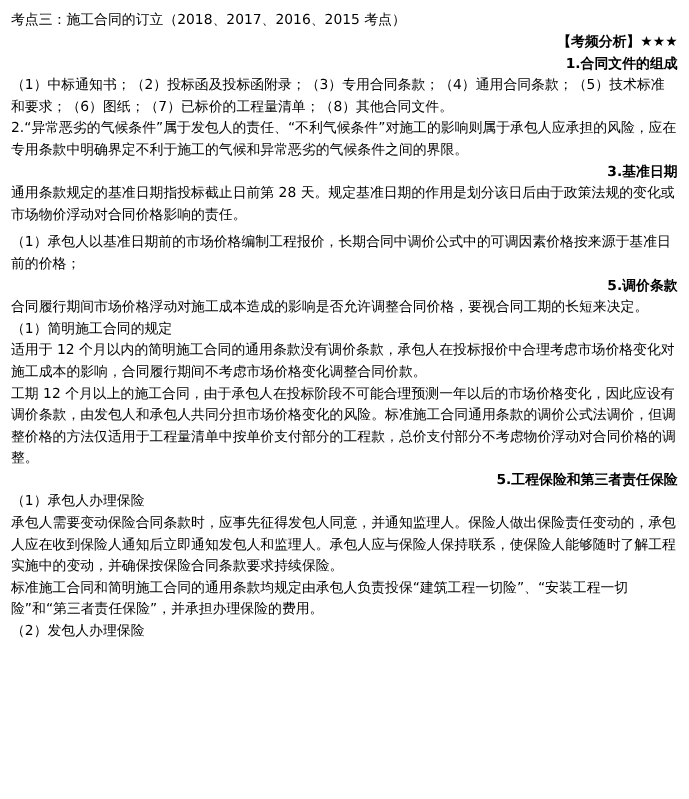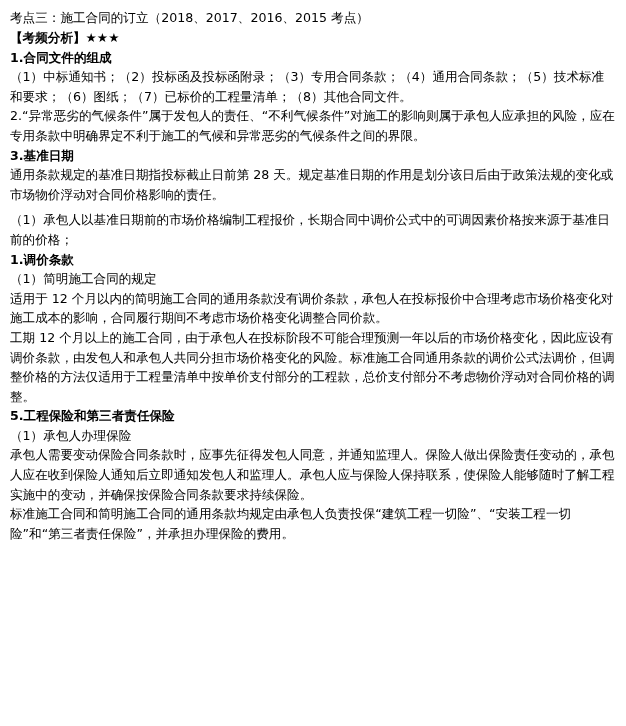--- a/index.html
+++ b/index.html
@@ -21,20 +21,21 @@
   }
   .line {
     font-size: 12.6px;
     line-height: 19.6px;
     letter-spacing: 0px;
     white-space: pre-wrap;
     word-break: break-all;
   }
   .heading {
     font-weight: bold;
+    text-align: right;
   }
   .bar-title {
     font-size: 12.6px;
     line-height: 20px;
     font-weight: normal;
   }
   .stars {
     font-size: 12.6px;
     letter-spacing: 0px;
   }
@@ -53,24 +54,26 @@
 
   <div class="line heading">1.合同文件的组成</div>
   <div class="line">（1）中标通知书；（2）投标函及投标函附录；（3）专用合同条款；（4）通用合同条款；（5）技术标准和要求；（6）图纸；（7）已标价的工程量清单；（8）其他合同文件。</div>
   <div class="line">2.“异常恶劣的气候条件”属于发包人的责任、“不利气候条件”对施工的影响则属于承包人应承担的风险，应在专用条款中明确界定不利于施工的气候和异常恶劣的气候条件之间的界限。</div>
 
   <div class="line heading">3.基准日期</div>
   <div class="line">通用条款规定的基准日期指投标截止日前第 28 天。规定基准日期的作用是划分该日后由于政策法规的变化或市场物价浮动对合同价格影响的责任。</div>
   <div class="gap"></div>
   <div class="line">（1）承包人以基准日期前的市场价格编制工程报价，长期合同中调价公式中的可调因素价格按来源于基准日前的价格；</div>
 
-  <div class="line heading">1.调价条款</div>
+  <div class="line heading">5.调价条款</div>
+  <div class="line">合同履行期间市场价格浮动对施工成本造成的影响是否允许调整合同价格，要视合同工期的长短来决定。</div>
   <div class="line">（1）简明施工合同的规定</div>
   <div class="line">适用于 12 个月以内的简明施工合同的通用条款没有调价条款，承包人在投标报价中合理考虑市场价格变化对施工成本的影响，合同履行期间不考虑市场价格变化调整合同价款。</div>
   <div class="line">工期 12 个月以上的施工合同，由于承包人在投标阶段不可能合理预测一年以后的市场价格变化，因此应设有调价条款，由发包人和承包人共同分担市场价格变化的风险。标准施工合同通用条款的调价公式法调价，但调整价格的方法仅适用于工程量清单中按单价支付部分的工程款，总价支付部分不考虑物价浮动对合同价格的调整。</div>
 
   <div class="line heading">5.工程保险和第三者责任保险</div>
   <div class="line">（1）承包人办理保险</div>
   <div class="line">承包人需要变动保险合同条款时，应事先征得发包人同意，并通知监理人。保险人做出保险责任变动的，承包人应在收到保险人通知后立即通知发包人和监理人。承包人应与保险人保持联系，使保险人能够随时了解工程实施中的变动，并确保按保险合同条款要求持续保险。</div>
   <div class="line">标准施工合同和简明施工合同的通用条款均规定由承包人负责投保“建筑工程一切险”、“安装工程一切险”和“第三者责任保险”，并承担办理保险的费用。</div>
 
+  <div class="line">（2）发包人办理保险</div>
 
 </div>
 
 </body></html>

